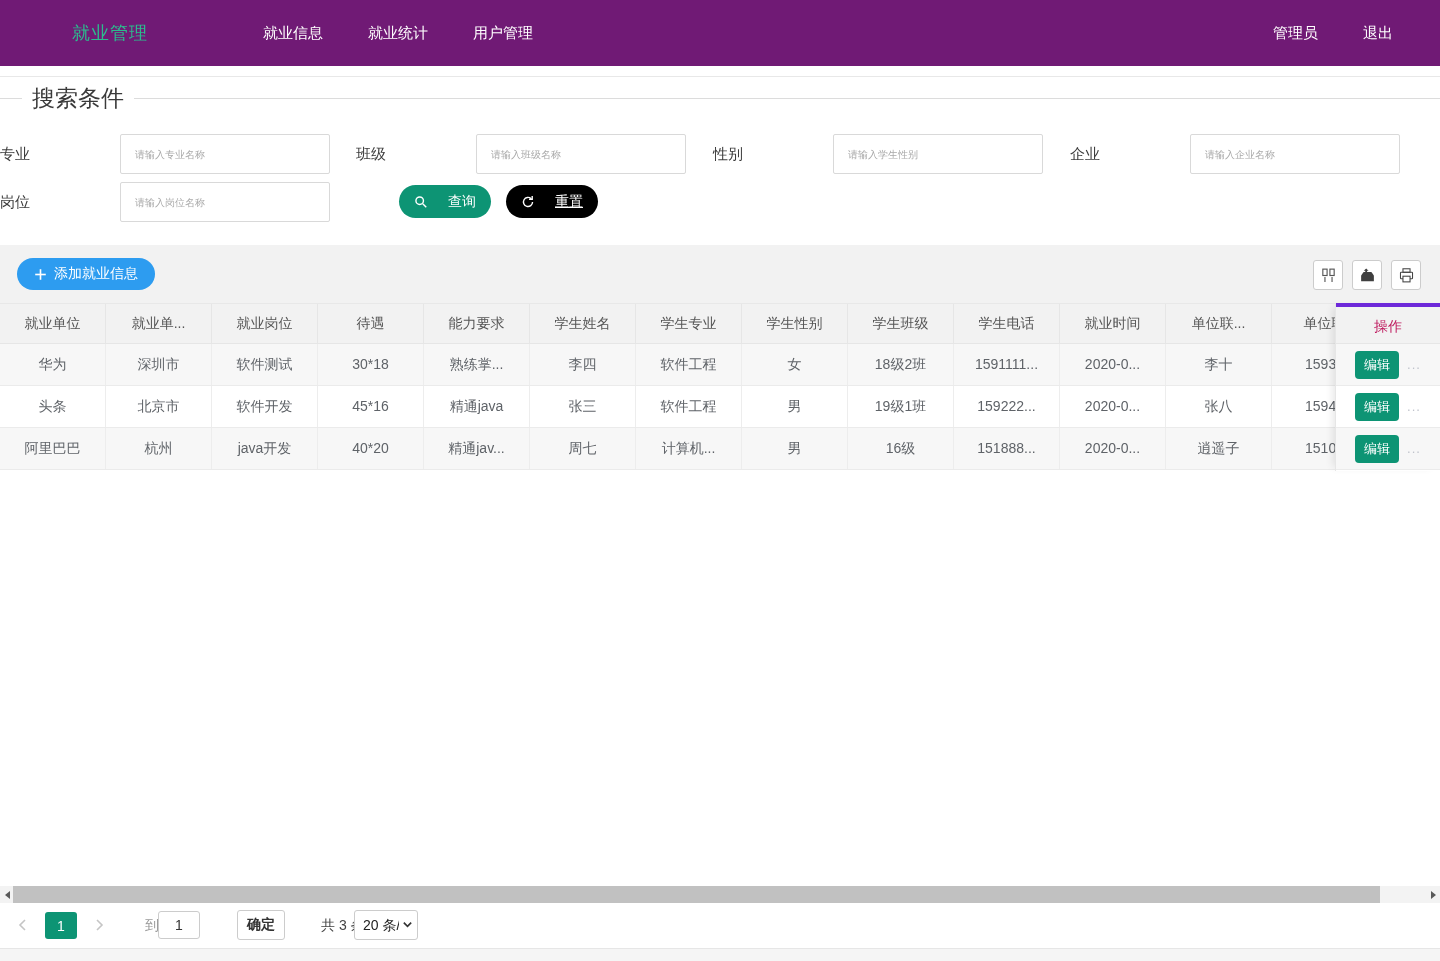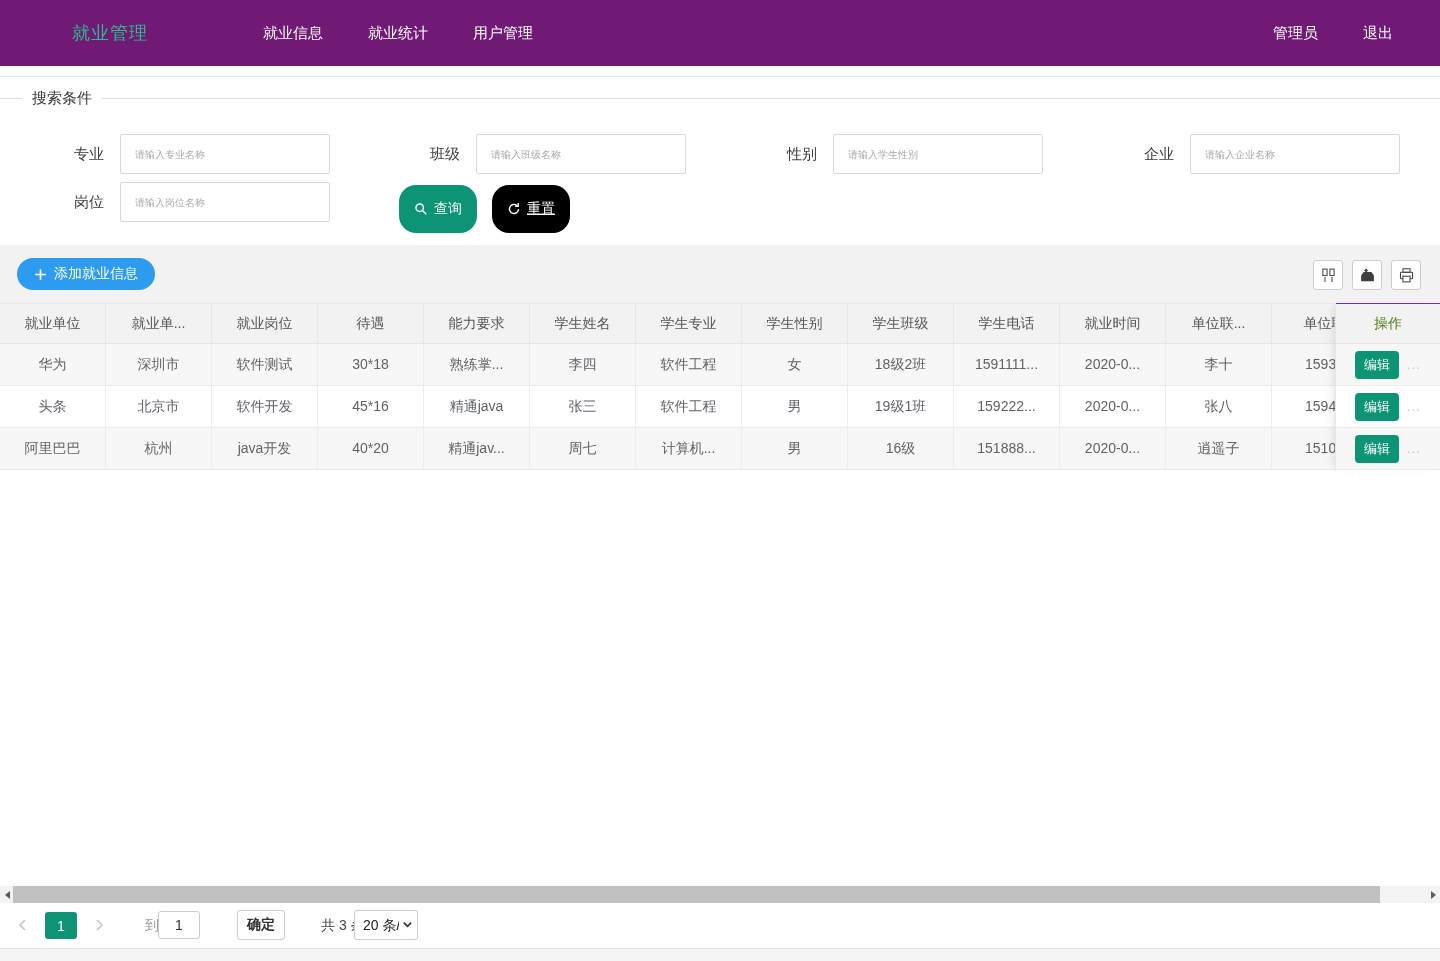--- a/index.html
+++ b/index.html
@@ -9,48 +9,48 @@
   
   .navbar { position:absolute; top:0; left:0; width:1440px; height:66px; background:#701a75; }
   .brand { position:absolute; left:72px; top:0; line-height:66px; font-size:18px; color:#2bbd8e; letter-spacing:1px; }
   .nav-item { position:absolute; top:0; line-height:66px; font-size:15px; color:#fff; cursor:pointer; }
   .nav-info { left:263px; } .nav-stat { left:368px; } .nav-user { left:473px; }
   .nav-admin { left:1273px; } .nav-logout { left:1363px; }
 
   
   .topline { position:absolute; top:76px; left:0; width:1440px; border-top:1px solid #e8e8e8; }
   .legend-line { position:absolute; top:98px; left:0; width:1440px; border-top:1px solid #dcdcdc; }
-  .legend-text { position:absolute; top:85px; left:22px; background:#fff; padding:0 10px; font-size:15px; color:#3a3a3a; line-height:26px; }
+  .legend-text { position:absolute; top:85px; left:22px; background:#fff; padding:0 10px; font-size:23px; color:#3a3a3a; line-height:26px; }
   .fcol { position:absolute; display:flex; align-items:center; height:40px; }
   .f-r1 { top:134px; } .f-r2 { top:182px; }
   .fc1 { left:0; } .fc2 { left:356px; } .fc3 { left:713px; } .fc4 { left:1070px; }
-  .flabel { width:104px; text-align:right; font-size:15px; color:#3c3c3c; margin-right:16px; }
+  .flabel { width:104px; text-align:left; font-size:15px; color:#3c3c3c; margin-right:16px; }
   .finput { width:210px; height:40px; border:1px solid #d9d9d9; border-radius:2px; padding:0 14px; font-size:10px; color:#606266; outline:none; font-family:"Liberation Sans", sans-serif; }
   .finput::placeholder { color:#a9a9a9; }
   .btns { position:absolute; left:399px; top:185px; display:flex; }
-  .pill { height:48px; border:none; border-radius:17px; color:#fff; font-size:14px; display:flex; align-items:center; gap:6px; padding:0 15px; cursor:pointer; font-family:"Liberation Sans", sans-serif; }
+  .pill { height:33px; border:none; border-radius:17px; color:#fff; font-size:14px; display:flex; align-items:center; gap:20px; padding:0 15px; cursor:pointer; font-family:"Liberation Sans", sans-serif; }
   .btn-query { background:#0d9474; }
   .btn-reset { background:#000000; margin-left:15px;text-decoration:underline; }
 
   
   .toolbar { position:absolute; top:245px; left:0; width:1440px; height:58px; background:#f2f2f2; }
   .add-btn { position:absolute; left:17px; top:13px; height:32px; border:none; border-radius:16px; background:#2d9cf0; color:#fff; font-size:14px; display:flex; align-items:center; gap:7px; padding:16px 17px; cursor:pointer; font-family:"Liberation Sans", sans-serif; }
   .tool-ic { position:absolute; top:15px; width:30px; height:30px; background:#fff; border:1px solid #ccc; border-radius:3px; display:flex; align-items:center; justify-content:center; cursor:pointer; }
   .ic-cols { left:1313px; } .ic-export { left:1352px; } .ic-print { left:1391px; }
 
   
   .thead { position:absolute; top:303px; left:0; width:1378px; height:41px; display:flex; background:#f2f2f2; border-top:1px solid #e8e8e8; border-bottom:1px solid #e6e6e6; }
   .th { width:106px; line-height:39px; text-align:center; font-size:14px; color:#555; border-right:1px solid #e6e6e6; white-space:nowrap; overflow:hidden; }
   .trow { position:absolute; left:0; width:1378px; height:42px; display:flex; border-bottom:1px solid #ebebeb; }
   .r0 { top:344px; background:#f7f7f7; } .r1 { top:386px; background:#ffffff; } .r2 { top:428px; background:#f7f7f7; }
   .td { width:106px; line-height:41px; text-align:center; font-size:14px; color:#5f6368; border-right:1px solid #ededed; white-space:nowrap; overflow:hidden; }
 
   
   .opcol { position:absolute; top:303px; right:0; width:105px; height:168px; border-left:1px solid #e6e6e6; box-shadow:-6px 0 8px -4px rgba(0,0,0,0.10); }
-  .op-h { height:41px; background:#f2f2f2; border-top:1px solid #6d28d9; border-bottom:1px solid #e6e6e6; line-height:39px; text-align:center; font-size:14px; color:#4d7c0f; }
+  .op-h { height:41px; background:#f2f2f2; border-top:4px solid #6d28d9; border-bottom:1px solid #e6e6e6; line-height:39px; text-align:center; font-size:14px; color:#be185d; }
   .op-c { height:42px; display:flex; align-items:center; justify-content:center; gap:8px; border-bottom:1px solid #ebebeb; }
   .op-c.s0, .op-c.s2 { background:#f7f7f7; } .op-c.s1 { background:#fff; }
   .edit-btn { background:#0d9474; color:#fff; border:none; border-radius:4px; font-size:13px; padding:5px 9px; cursor:pointer; font-family:"Liberation Sans", sans-serif; }
   .more-dots { color:#c0c4cc; font-size:13px; letter-spacing:1px; cursor:pointer; }
 
   
   .hscroll { position:absolute; top:886px; left:0; width:1440px; height:17px; background:#f3f3f3; }
   .hs-arrow { position:absolute; top:0; width:14px; height:17px; display:flex; align-items:center; justify-content:center; cursor:pointer; }
   .hs-left { left:0; } .hs-right { right:0; }
   .tri-l { width:0; height:0; border-top:4px solid transparent; border-bottom:4px solid transparent; border-right:5px solid #5a5a5a; }

